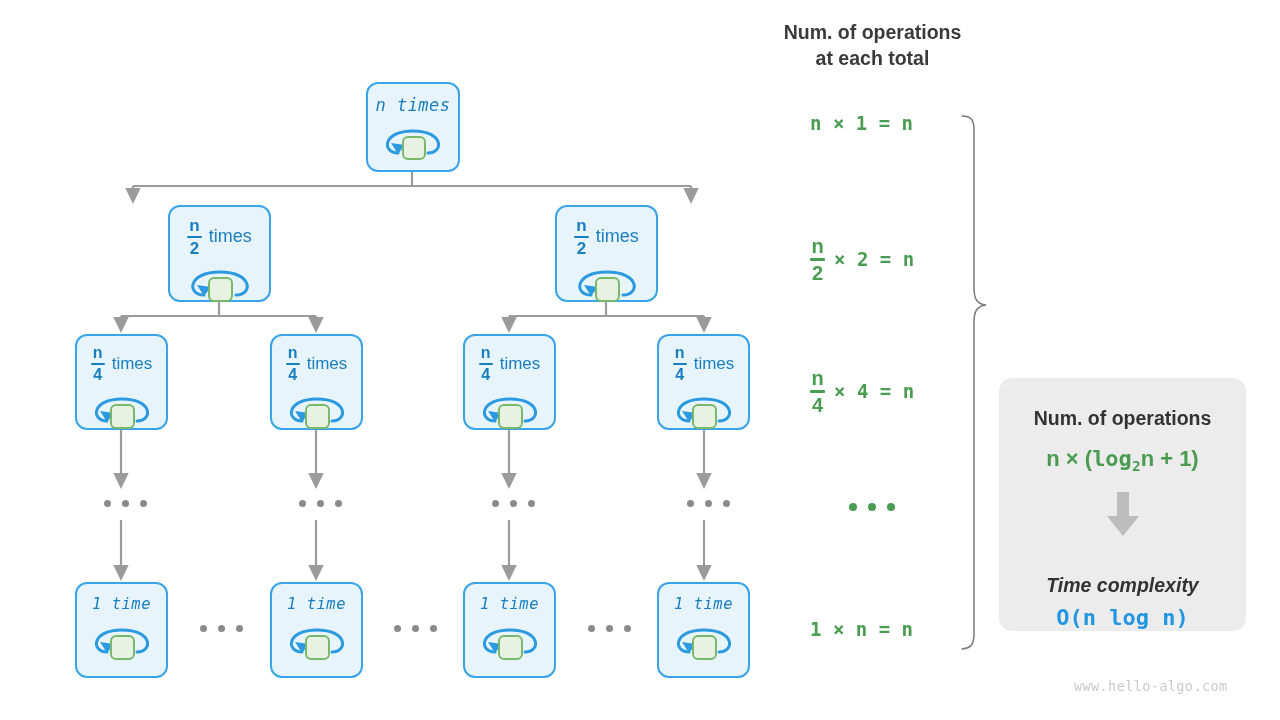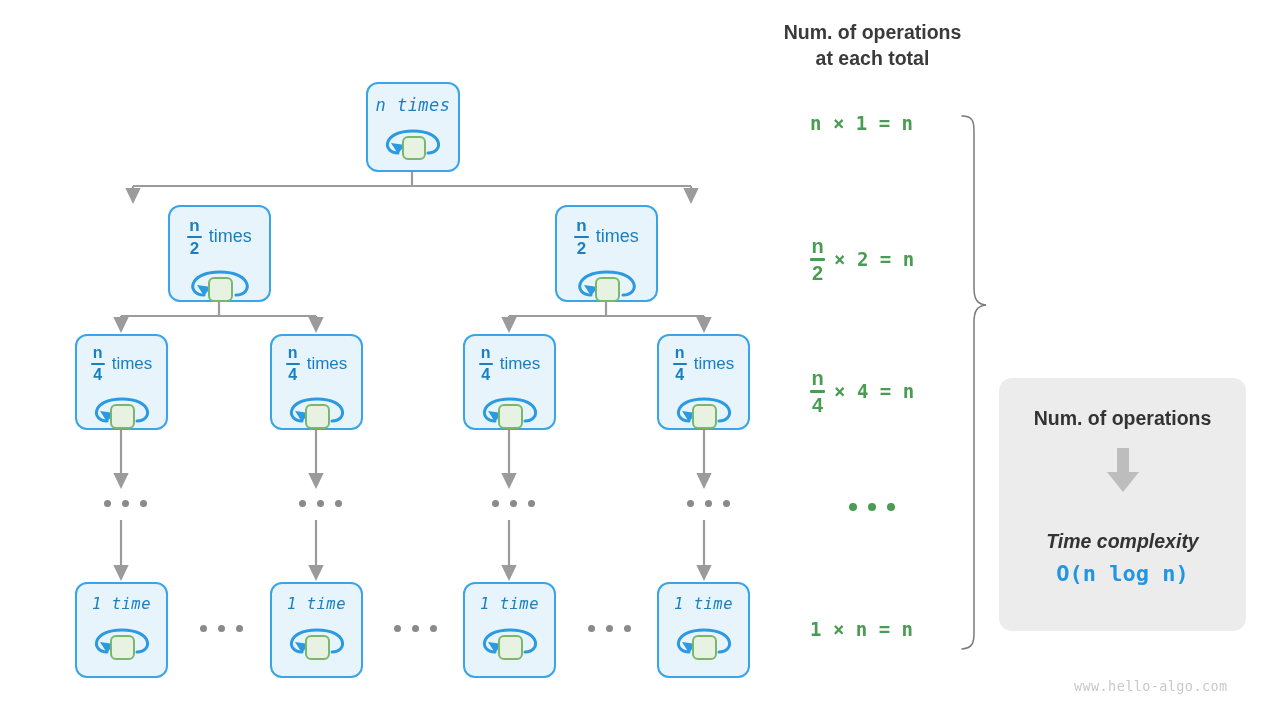--- a/index.html
+++ b/index.html
@@ -482,20 +482,23 @@
       <i></i>
   </div>
 
   <div class="oprow" style="left:810px; top:618px;">
     <span>1 × n = n</span>
   </div>
 
 
   <div class="panel" style="left:999px; top:378px; width:247px; height:253px;">
     <div class="head" style="margin-top:29px;">Num. of operations</div>
+    <div class="formula" style="margin-top:16px;">
+      <span>n × (</span><span class="m">log</span><span class="m"><sub>2</sub></span><span>n + 1)</span>
+    </div>
     <div class="arrow-down" style="margin-top:16px;">
       <svg width="44" height="50" viewBox="0 0 44 50">
         <path d="M16,2 L28,2 L28,26 L38,26 L22,46 L6,26 L16,26 Z" fill="#bdbdbd"></path>
       </svg>
     </div>
     <div class="head" style="margin-top:30px;font-style:italic;">Time complexity</div>
     <div class="bigO" style="margin-top:8px;">O(n log n)</div>
   </div>
 
   <div class="watermark" style="left:1074px; top:678px;">www.hello-algo.com</div>

